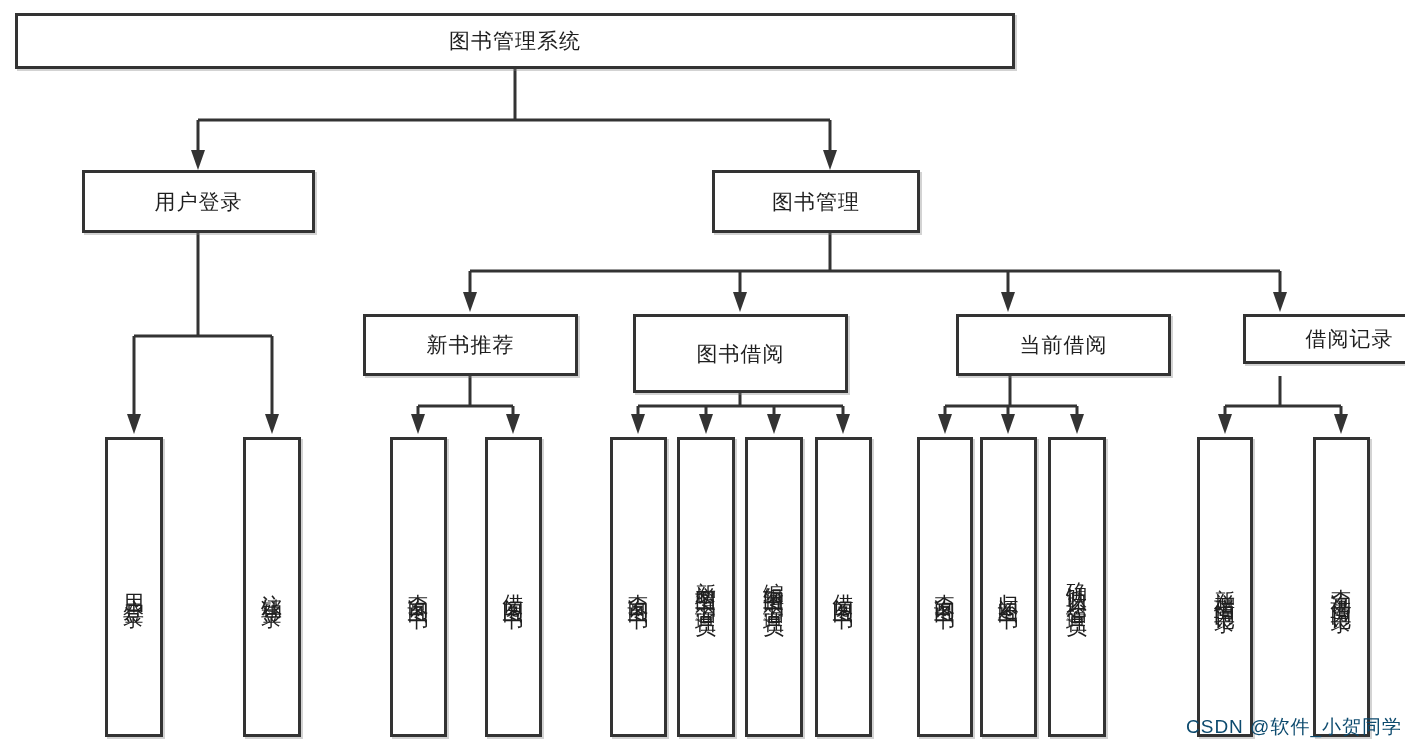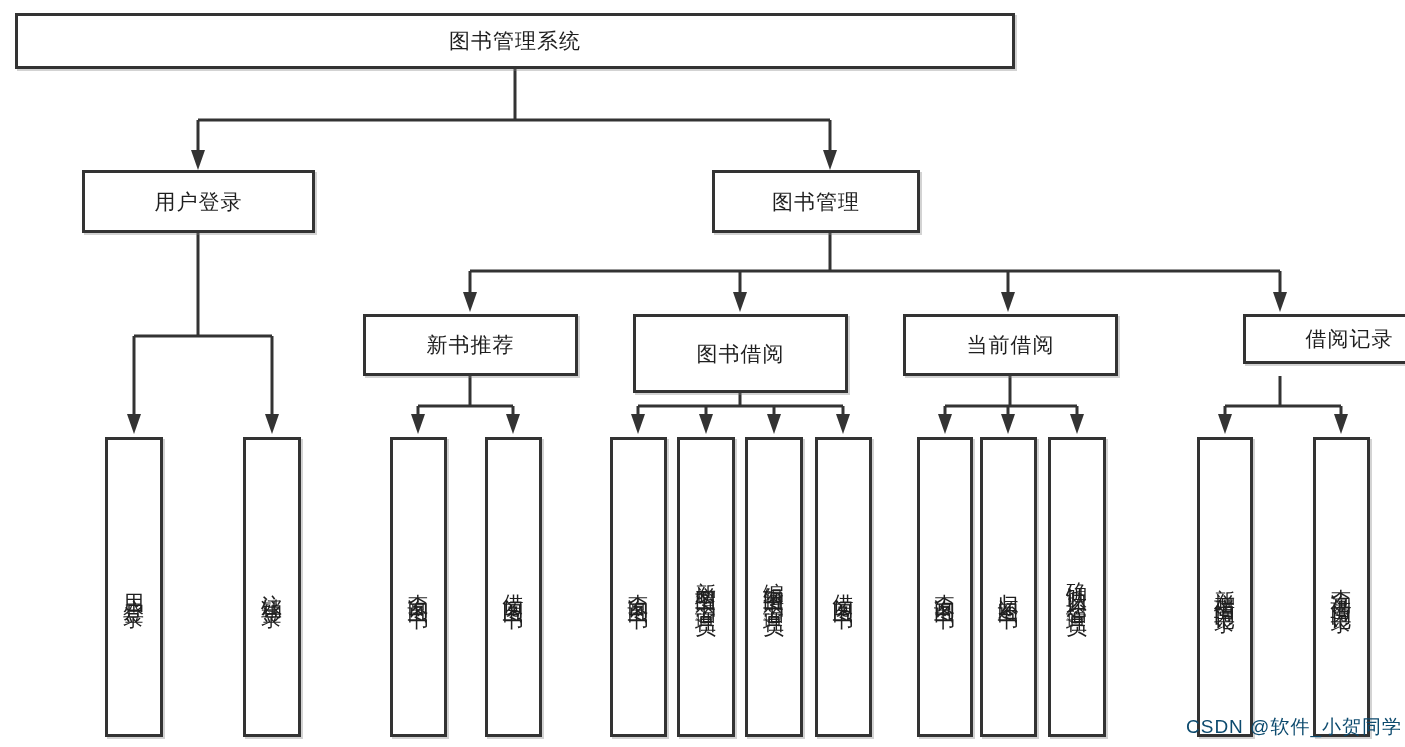--- a/index.html
+++ b/index.html
@@ -110,21 +110,21 @@
     <polygon points="1341,434 1334,414 1348,414"></polygon>
   </svg>
 
   <div class="box" style="left:15px;top:13px;width:1000px;height:56px">图书管理系统</div>
 
   <div class="box" style="left:82px;top:170px;width:233px;height:63px">用户登录</div>
   <div class="box" style="left:712px;top:170px;width:208px;height:63px">图书管理</div>
 
   <div class="box" style="left:363px;top:314px;width:215px;height:62px">新书推荐</div>
   <div class="box" style="left:633px;top:314px;width:215px;height:79px">图书借阅</div>
-  <div class="box" style="left:903px;top:314px;width:215px;height:62px">当前借阅</div>
+  <div class="box" style="left:956px;top:314px;width:215px;height:62px">当前借阅</div>
   <div class="box" style="left:1243px;top:314px;width:213px;height:50px">借阅记录</div>
 
   <div class="box leaf" style="left:105px;top:437px;width:58px;height:300px">用户登录</div>
   <div class="box leaf" style="left:243px;top:437px;width:58px;height:300px">注销登录</div>
 
   <div class="box leaf" style="left:390px;top:437px;width:57px;height:300px">查询图书</div>
   <div class="box leaf" style="left:485px;top:437px;width:57px;height:300px">借阅图书</div>
 
   <div class="box leaf" style="left:610px;top:437px;width:57px;height:300px">查询图书</div>
   <div class="box leaf" style="left:677px;top:437px;width:58px;height:300px">新增图书（管理员）</div>

